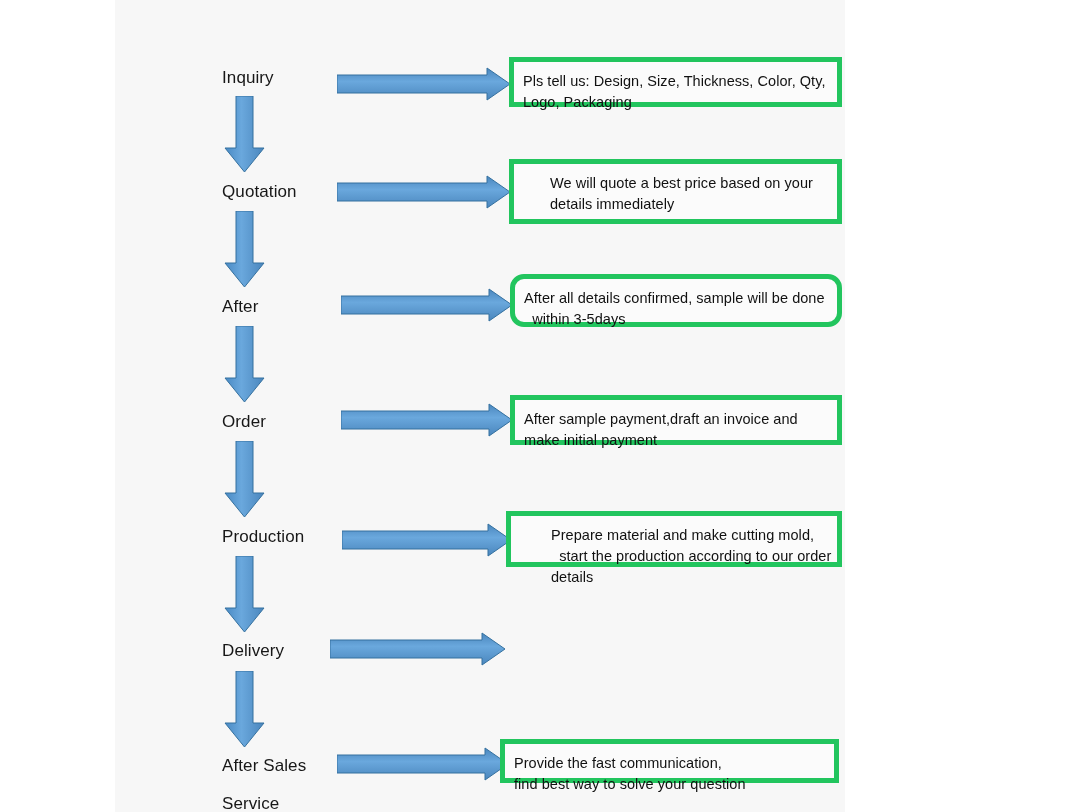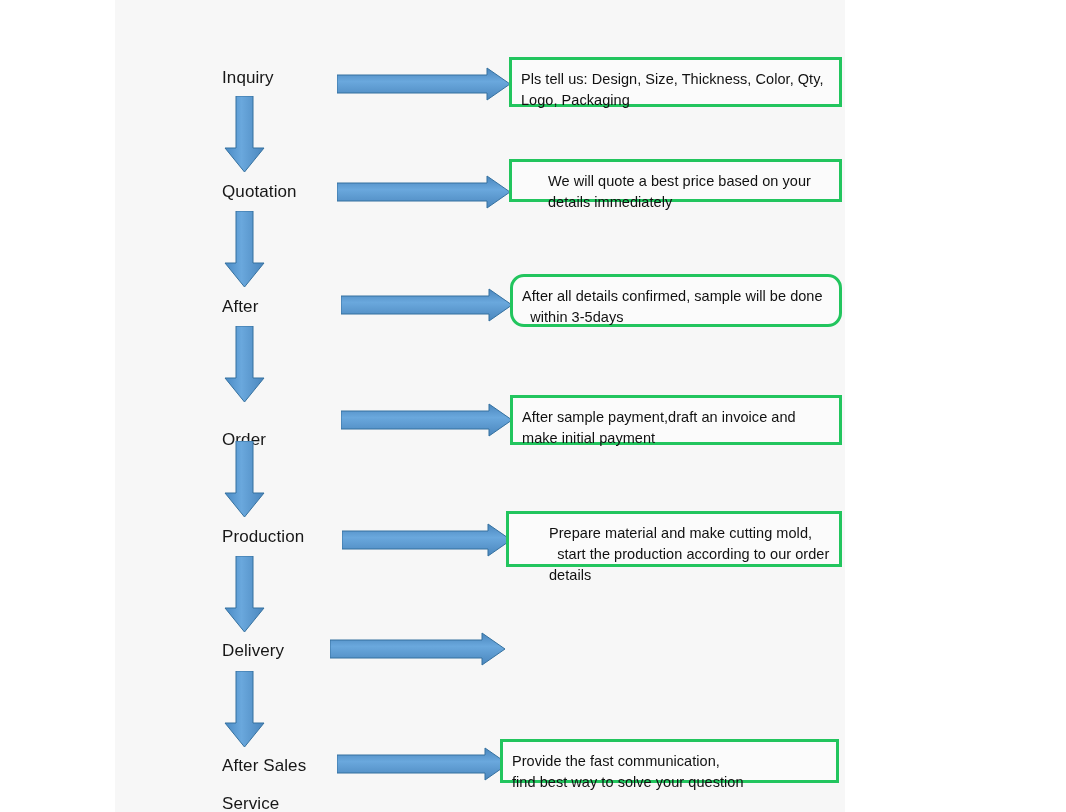--- a/index.html
+++ b/index.html
@@ -29,21 +29,21 @@
   .v-arrow svg{display:block;}
 
   
   .h-arrow{position:absolute;}
   .h-arrow svg{display:block;}
 
   
   .desc-box{
     position:absolute;
     background:#fbfbfb;
-    border:3px solid #22c55e;
+    border:5px solid #22c55e;
     box-sizing:border-box;
     padding:9px 0 0 9px;
   }
   .desc-text{
     font-size:14.5px;
     line-height:21px;
     color:#111111;
     white-space:pre-wrap;
     letter-spacing:0.05px;
   }
@@ -51,21 +51,21 @@
 </head>
 <body>
 
 <div id="panel"></div>
 
 <div class="stage">
 
   <div class="step-label" style="left:222px;top:55px;">Inquiry</div>
   <div class="step-label" style="left:222px;top:169px;">Quotation</div>
   <div class="step-label" style="left:222px;top:284px;">After</div>
-  <div class="step-label" style="left:222px;top:399px;margin-top:18px;">Order</div>
+  <div class="step-label" style="left:222px;top:399px;">Order</div>
   <div class="step-label" style="left:222px;top:514px;">Production</div>
   <div class="step-label" style="left:222px;top:628px;">Delivery</div>
   <div class="step-label" style="left:222px;top:743px;">After Sales</div>
   <div class="step-label" style="left:222px;top:781px;">Service</div>
 
   <div class="v-arrow" style="left:224px;top:84px;">
     <svg width="42" height="78" viewBox="0 0 42 78">
       <defs>
         <linearGradient id="vg1" x1="0" y1="0" x2="1" y2="0">
           <stop offset="0%" stop-color="#4a8ac4"></stop>
@@ -231,21 +231,21 @@
       </defs>
       <polygon points="0,8 148,8 148,1 171,17 148,33 148,26 0,26" fill="url(#hg7)" stroke="#35719f" stroke-width="1"></polygon>
     </svg>
   </div>
 
   <div class="desc-box" style="left:509px;top:45px;width:333px;height:50px;">
     <div class="desc-text">Pls tell us: Design, Size, Thickness, Color, Qty,
 Logo, Packaging</div>
   </div>
 
-  <div class="desc-box" style="left:509px;top:147px;width:333px;height:43px;padding-left:36px;">
+  <div class="desc-box" style="left:509px;top:147px;width:333px;height:65px;padding-left:36px;">
     <div class="desc-text">We will quote a best price based on your
 details immediately</div>
   </div>
 
   <div class="desc-box" style="left:510px;top:262px;width:332px;height:53px;border-radius:14px;">
     <div class="desc-text">After all details confirmed, sample will be done
   within 3-5days</div>
   </div>
 
   <div class="desc-box" style="left:510px;top:383px;width:332px;height:50px;">

